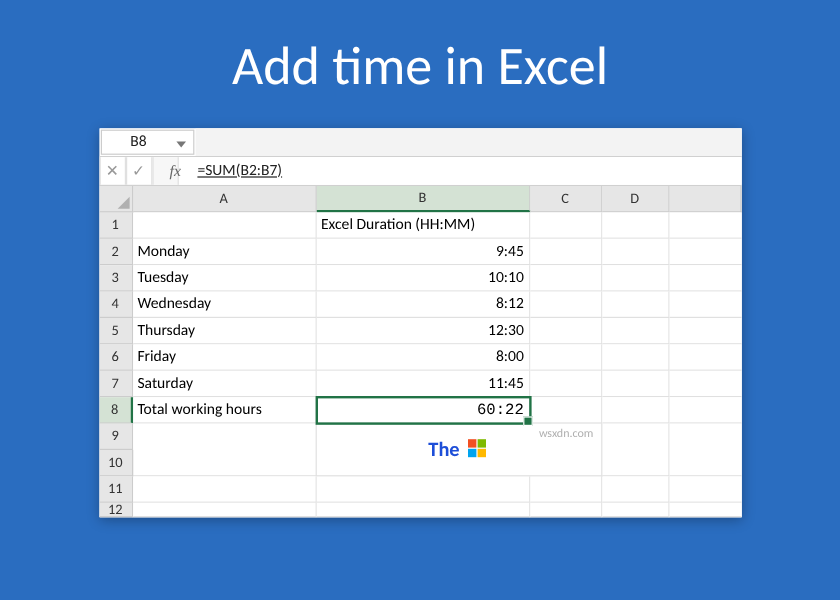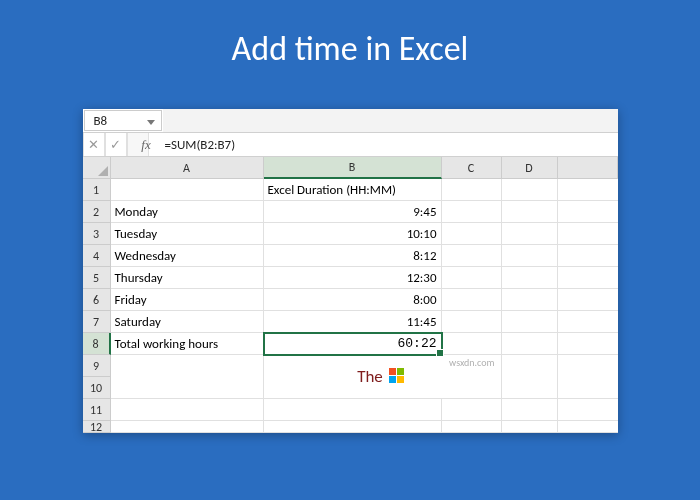--- a/index.html
+++ b/index.html
@@ -13,42 +13,42 @@
       width: 700px;
       height: 500px;
       display: flex;
       flex-direction: column;
       align-items: center;
       justify-content: flex-start;
       padding-top: 28px;
     }
     .title {
       color: #fff;
-      font-size: 34px;
+      font-size: 45px;
       font-weight: 400;
-      margin-bottom: 40px;
+      margin-bottom: 24px;
     }
     .excel-window {
       background: #fff;
       width: 535px;
       box-shadow: 0 2px 10px rgba(0,0,0,0.3);
       font-size: 13px;
       color: #222;
     }
     .name-row, .formula-row {
       display: flex;
       height: 24px;
       border-bottom: 1px solid #d0d0d0;
       background: #fff;
       align-items: stretch;
     }
     .name-box {
       width: 78px;
       border: 1px solid #ccc;
-      padding: 2px 9px;
+      padding: 2px 24px;
       display: flex;
       align-items: center;
       background: #fff;
       margin: 1px;
       position: relative;
     }
     .name-box::after {
       content: "";
       position: absolute;
       right: 6px;
@@ -79,20 +79,21 @@
     .fx-btn {
       background: #f7f7f7;
       padding-left: 17px;
     }
     .formula-input {
       flex: 1;
       display: flex;
       align-items: center;
       padding: 0 16px;
       background: #fff;
+      text-decoration: underline;
     }
     .grid {
       display: grid;
       grid-template-columns: 28px 153px 178px 60px 56px 60px;
       background: #fff;
     }
     .hdr {
       background: #e6e6e6;
       border-right: 1px solid #ccc;
       border-bottom: 1px solid #ccc;
@@ -175,24 +176,24 @@
       height: 44px;
       display: flex;
       align-items: center;
       justify-content: center;
       gap: 6px;
       border-right: 1px solid #e0e0e0;
       border-bottom: 1px solid #e0e0e0;
       pointer-events: none;
     }
     .watermark-text {
-      color: #7f1d1d;
+      color: #1d4ed8;
       font-size: 17px;
       line-height: 1.05;
-      font-weight: 400;
+      font-weight: 700;
     }
     .win-icon {
       width: 18px;
       height: 18px;
       display: inline-block;
     }
     .win-icon span {
       display: block;
       width: 7px;
       height: 7px;

